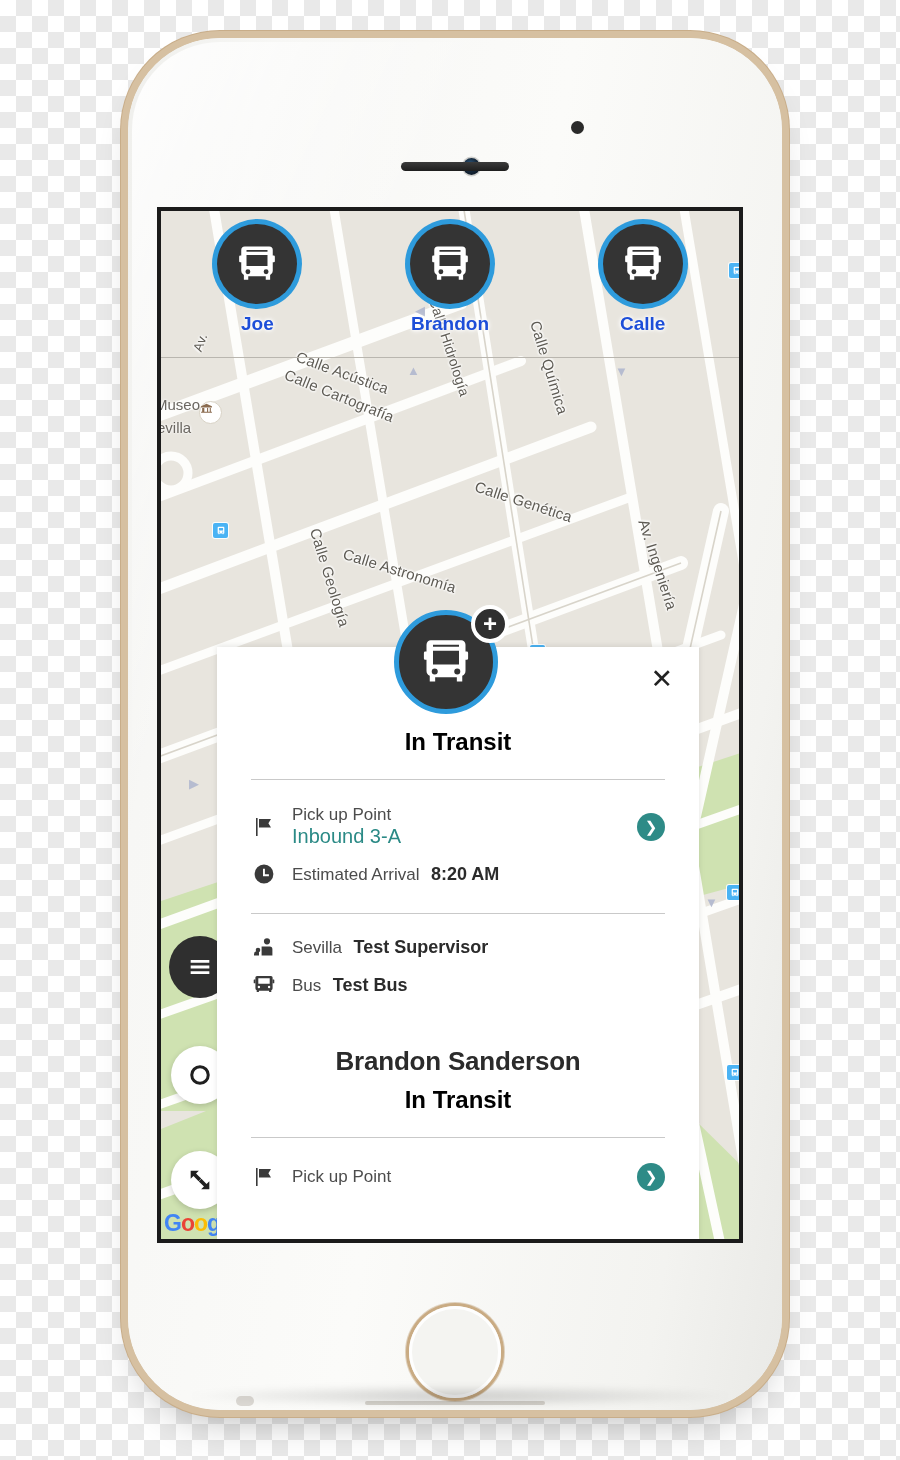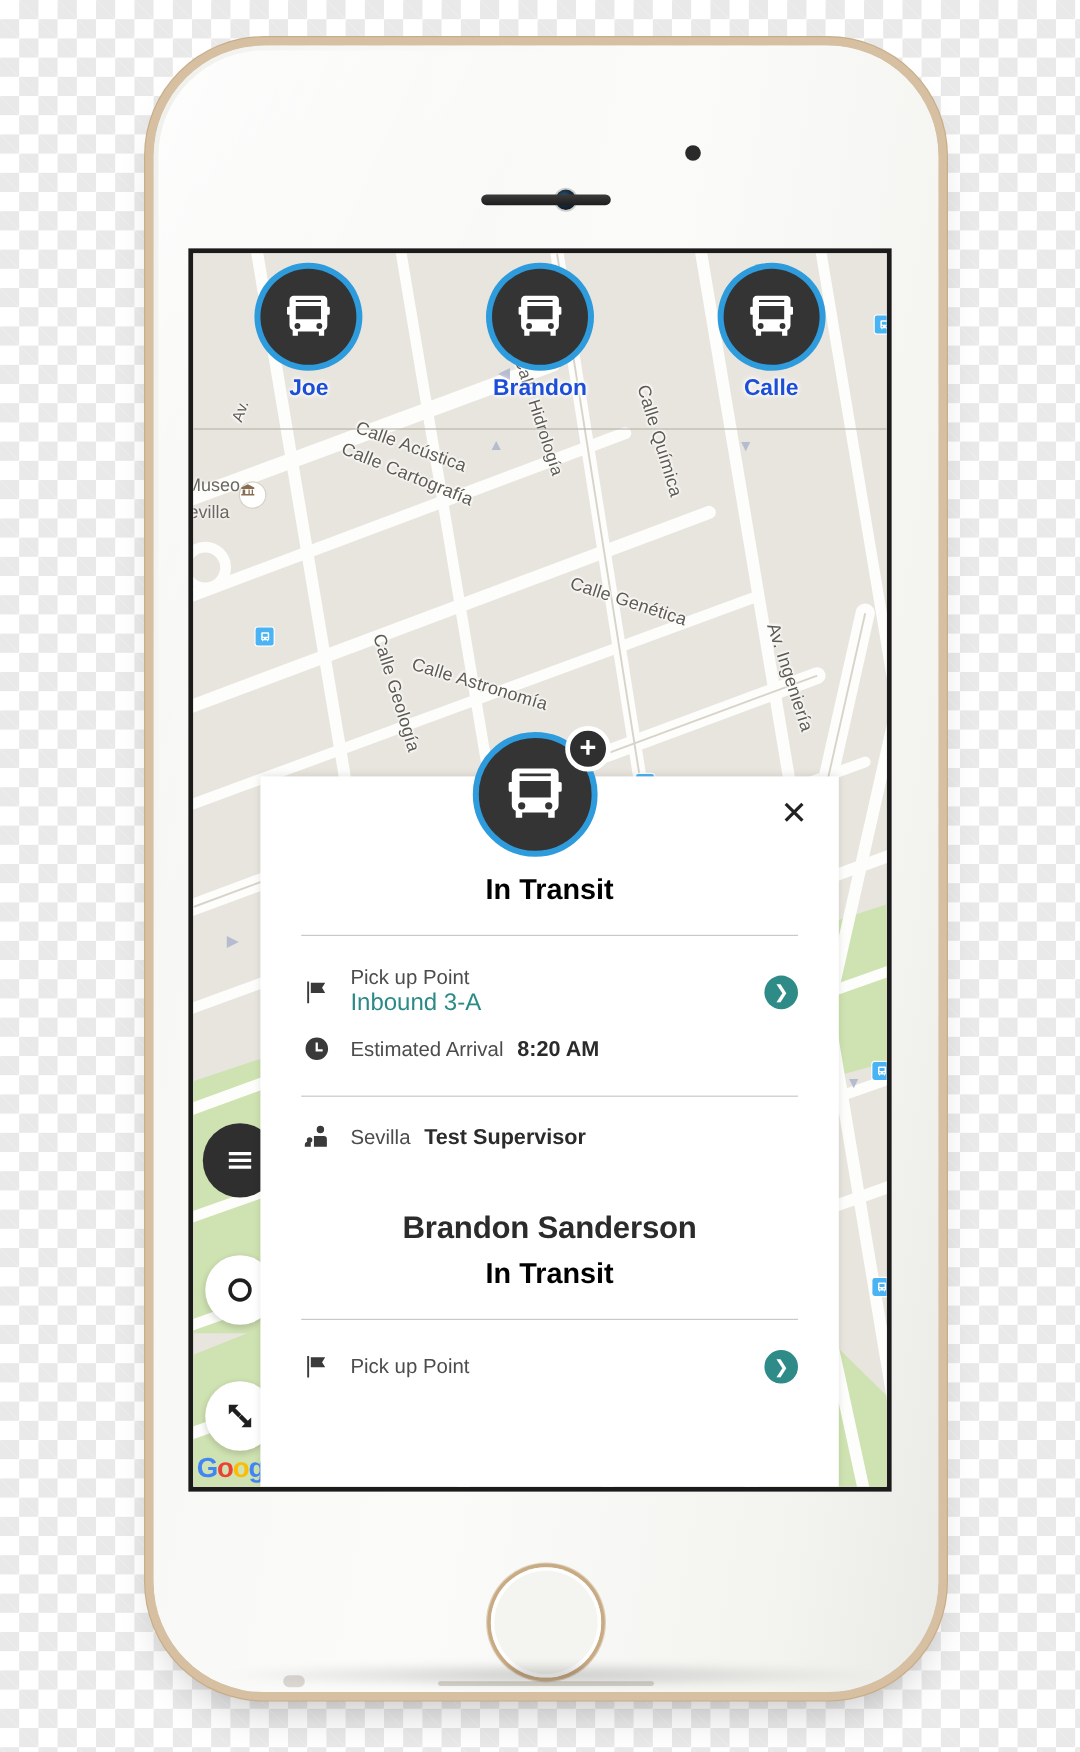--- a/index.html
+++ b/index.html
@@ -446,20 +446,31 @@
               <svg viewBox="0 0 24 24">
                   <path d="M15 3.2a3.1 3.1 0 110 6.2 3.1 3.1 0 010-6.2zM9.6 11.6h8.2a2.6 2.6 0 012.6 2.6v6.4H9.6zM6 12.8a2.3 2.3 0 110 4.6 2.3 2.3 0 010-4.6zM2 19.2a3 3 0 013-3h2v4.4H2z"></path>
                 </svg>
             </span>
             <span class="row-text">
               <span class="lbl">Sevilla</span>
               <span class="val">Test Supervisor</span>
             </span>
           </div>
 
+          <div class="row inline">
+            <span class="ico">
+              <svg viewBox="0 0 24 24">
+                  <path d="M5 3h14a1.6 1.6 0 011.6 1.6v10.6a2.2 2.2 0 01-1.3 2V19h-2.2v-1.2H6.9V19H4.7v-1.8a2.2 2.2 0 01-1.3-2V4.6A1.6 1.6 0 015 3zm1.3 2.2v5.6h11.4V5.2zM6.9 12.8a1.2 1.2 0 100 2.4 1.2 1.2 0 000-2.4zm10.2 0a1.2 1.2 0 100 2.4 1.2 1.2 0 000-2.4zM2.2 6.6h1v3.6h-1a.5.5 0 01-.5-.5V7.1a.5.5 0 01.5-.5zm19.6 0a.5.5 0 01.5.5v2.6a.5.5 0 01-.5.5h-1V6.6z"></path>
+                </svg>
+            </span>
+            <span class="row-text">
+              <span class="lbl">Bus</span>
+              <span class="val">Test Bus</span>
+            </span>
+          </div>
         </div>
       </div>
 
       <div class="pax pax-second">
         <div class="pax-name">Brandon Sanderson</div>
         <div class="pax-status">In Transit</div>
         <div class="divider"></div>
 
         <div class="rows">
           <div class="row cut">

